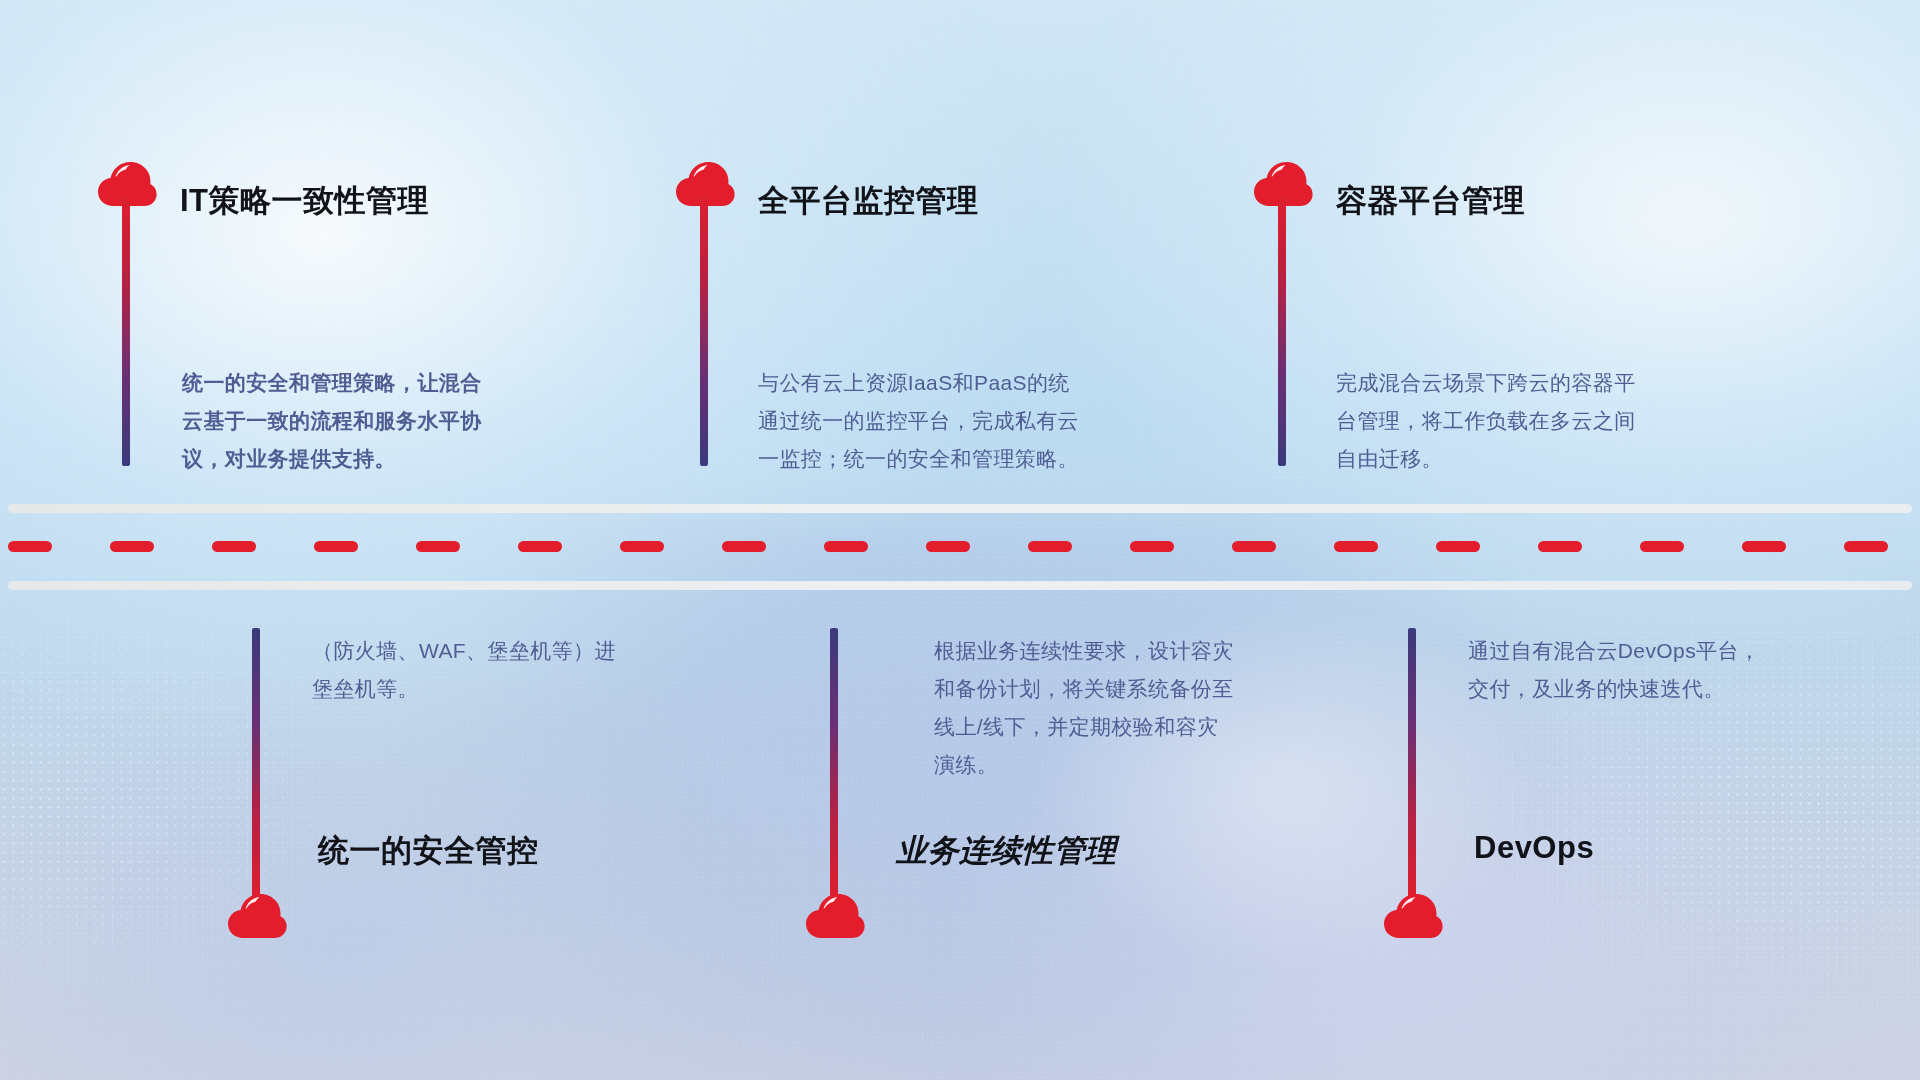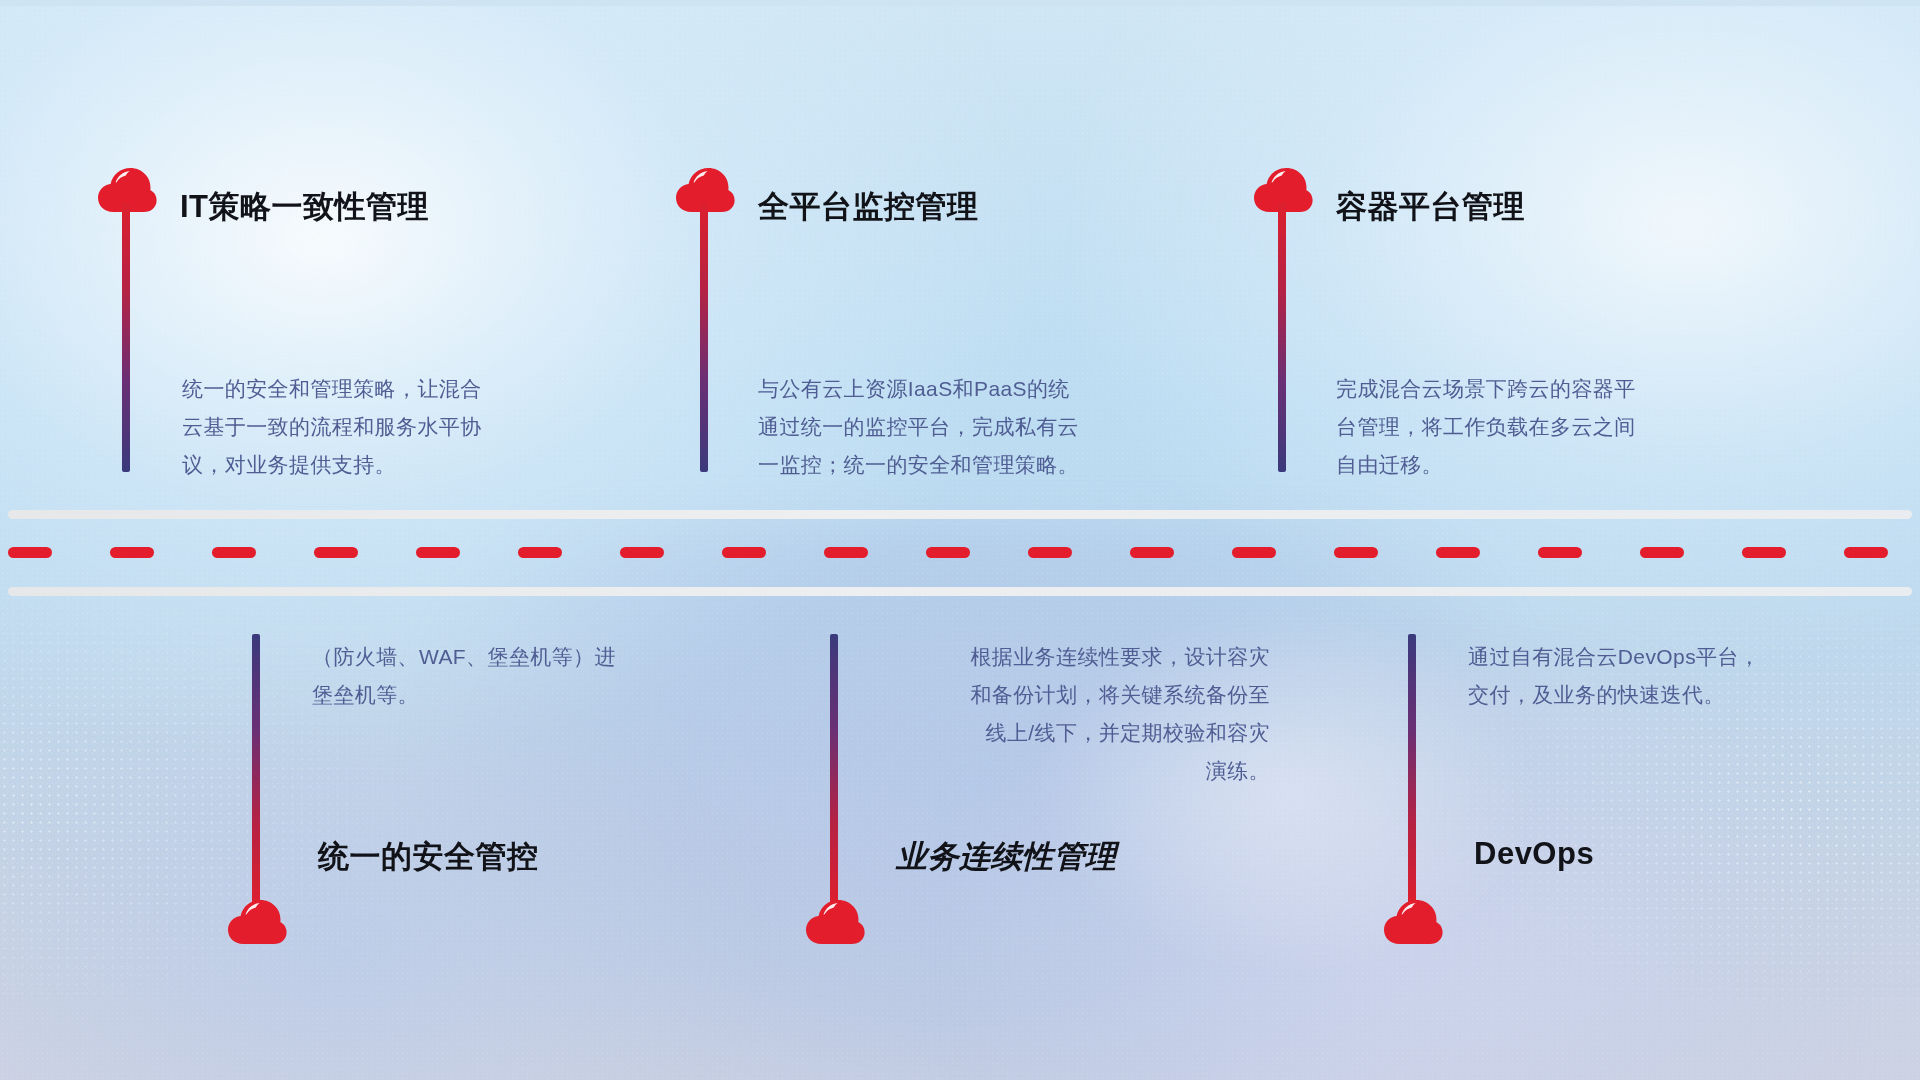--- a/index.html
+++ b/index.html
@@ -14,21 +14,20 @@
     font-family: "Liberation Sans", "DejaVu Sans", sans-serif;
     position: relative;
     background: #cfe4f3;
   }
 
   
   #stage {
     position: absolute;
     inset: 0;
     overflow: hidden;
-    margin-top: 6px;
   }
   .bg-base {
     position: absolute;
     inset: 0;
     background:
       linear-gradient(180deg,
         #cfe6f5 0%,
         #c6e1f3 18%,
         #bcdcf2 38%,
         #bcd9ef 52%,
@@ -262,21 +261,21 @@
 
   <div class="col">
     <div class="cloud" style="left:96px; top:160px;">
       <svg viewBox="0 0 62 48" width="62" height="48" aria-hidden="true">
         <path d="M17.5 46 C7.8 46 2 39.6 2 31.8 C2 24.6 7.4 18.7 14.6 17.9 C16.6 8.4 24.6 2 34.4 2 C45.6 2 54.5 10.6 54.5 21.4 C54.5 22.3 54.4 23.2 54.3 24 C58.4 26.2 60.6 30 60.6 34.4 C60.6 41 55.2 46 47.8 46 Z" fill="#e31d2b"></path>
         <path d="M19.5 16.5 C21.6 10.0 26.8 5.6 33.6 4.9 C32.0 6.0 30.7 7.5 29.8 9.4 C26.1 10.2 22.6 12.6 20.6 16.3 Z" fill="#ffffff" opacity="0.92"></path>
       </svg>
     </div>
     <div class="stem stem-top" style="left:122px; top:196px; height:270px;"></div>
     <div class="heading" style="left:180px; top:180px;">IT策略一致性管理</div>
-    <div class="body-text" style="left:182px; top:364px;">
+    <div class="body-text" style="left:182px; top:364px;font-weight:bold;">
       <span class="ln">统一的安全和管理策略，让混合</span>
       <span class="ln">云基于一致的流程和服务水平协</span>
       <span class="ln">议，对业务提供支持。</span>
     </div>
   </div>
 
   <div class="col">
     <div class="cloud" style="left:674px; top:160px;">
       <svg viewBox="0 0 62 48" width="62" height="48" aria-hidden="true">
         <path d="M17.5 46 C7.8 46 2 39.6 2 31.8 C2 24.6 7.4 18.7 14.6 17.9 C16.6 8.4 24.6 2 34.4 2 C45.6 2 54.5 10.6 54.5 21.4 C54.5 22.3 54.4 23.2 54.3 24 C58.4 26.2 60.6 30 60.6 34.4 C60.6 41 55.2 46 47.8 46 Z" fill="#e31d2b"></path>
@@ -324,21 +323,21 @@
   </div>
 
   <div class="col">
     <div class="stem stem-bottom" style="left:830px; top:628px; height:270px;"></div>
     <div class="cloud" style="left:804px; top:892px;">
       <svg viewBox="0 0 62 48" width="62" height="48" aria-hidden="true">
         <path d="M17.5 46 C7.8 46 2 39.6 2 31.8 C2 24.6 7.4 18.7 14.6 17.9 C16.6 8.4 24.6 2 34.4 2 C45.6 2 54.5 10.6 54.5 21.4 C54.5 22.3 54.4 23.2 54.3 24 C58.4 26.2 60.6 30 60.6 34.4 C60.6 41 55.2 46 47.8 46 Z" fill="#e31d2b"></path>
         <path d="M19.5 16.5 C21.6 10.0 26.8 5.6 33.6 4.9 C32.0 6.0 30.7 7.5 29.8 9.4 C26.1 10.2 22.6 12.6 20.6 16.3 Z" fill="#ffffff" opacity="0.92"></path>
       </svg>
     </div>
-    <div class="body-text" style="left:890px; top:632px;text-align:right;">
+    <div class="body-text" style="left:934px; top:632px;">
       <span class="ln">根据业务连续性要求，设计容灾</span>
       <span class="ln">和备份计划，将关键系统备份至</span>
       <span class="ln">线上/线下，并定期校验和容灾</span>
       <span class="ln">演练。</span>
     </div>
     <div class="heading" style="left:896px; top:830px;font-style:italic;">业务连续性管理</div>
   </div>
 
   <div class="col">
     <div class="stem stem-bottom" style="left:1408px; top:628px; height:270px;"></div>

